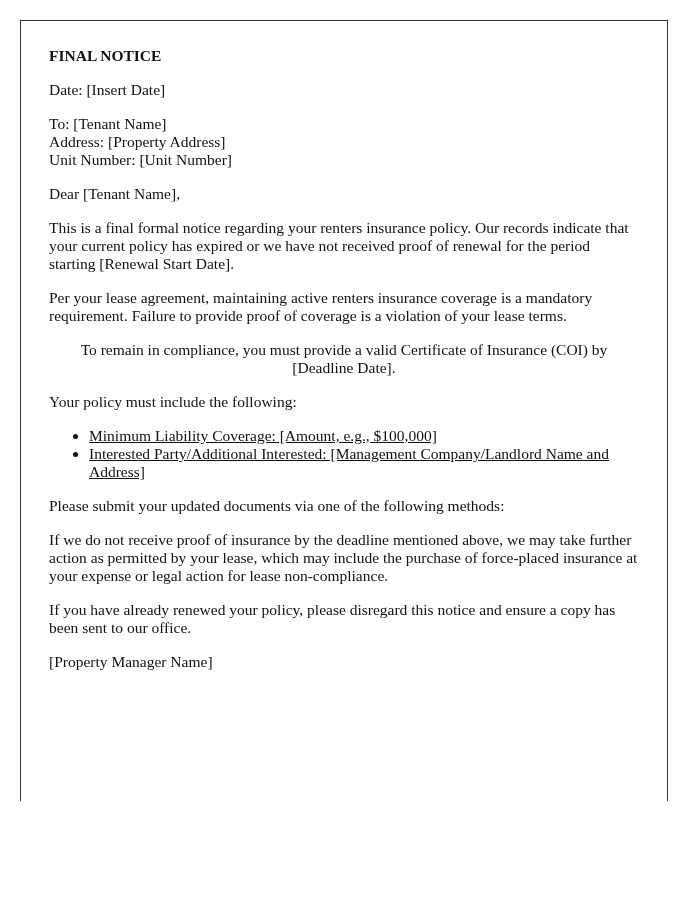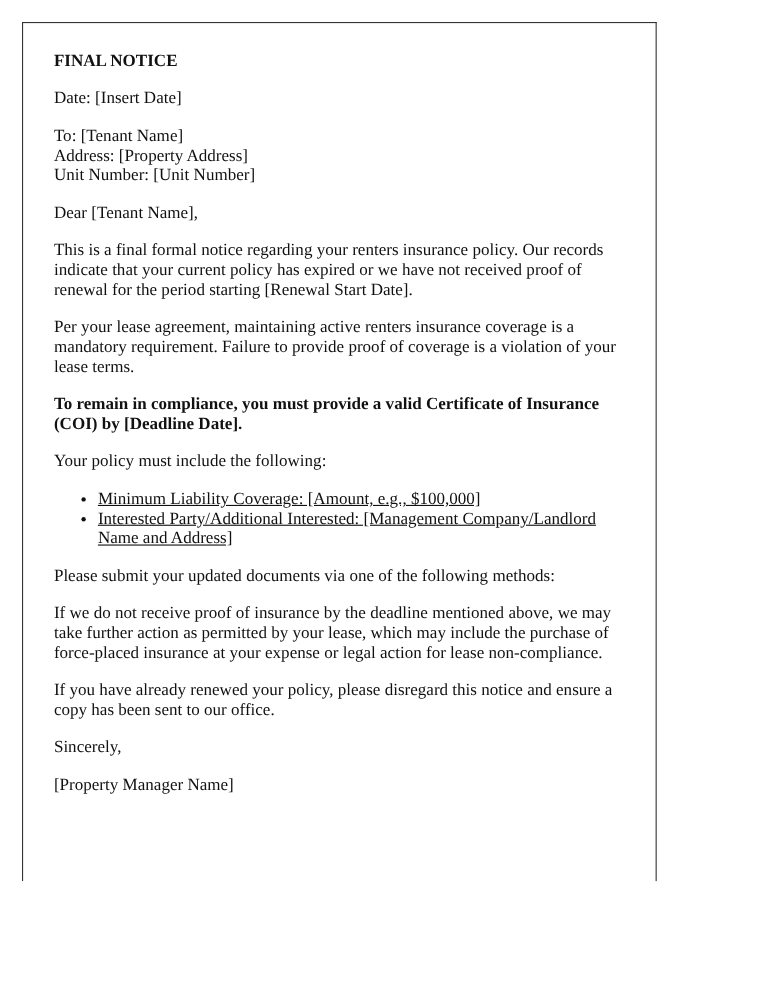--- a/index.html
+++ b/index.html
@@ -1,41 +1,41 @@
 <!DOCTYPE html>
 <html><head>
 <meta charset="utf-8">
 <style>
   html, body { margin: 0; padding: 0; background: #ffffff; }
   body { width: 700px; height: 900px; position: relative; overflow: hidden; }
   .page {
     position: absolute;
     left: 20px; top: 20px;
-    width: 577px;
+    width: 648px;
     height: 781px;
     border: 1px solid #333333;
     border-bottom: none;
     box-sizing: border-box;
     overflow: hidden;
     padding: 26px 28px 0 28px;
     font-family: "Liberation Serif", "DejaVu Serif", serif;
     font-size: 15.5px;
     line-height: 18px;
     color: #111111;
   }
   p { margin: 16px 0 16px 0; }
   h1 {
     font-size: 15.5px;
     font-weight: bold;
     margin: 0 0 16px 0;
     line-height: 18px;
   }
   ul { margin: 0 0 16px 0; padding-left: 40px; }
   li { margin: 0; text-decoration: underline; }
-  .bold { font-weight: bold; }
+  .bold { font-weight: normal; text-align: center; }
 </style>
 </head>
 <body>
 
 <div class="page">
   <h1>FINAL NOTICE</h1>
   <p>Date: [Insert Date]</p>
   <p>
     <span>To: [Tenant Name]</span><br>
     <span>Address: [Property Address]</span><br>
@@ -46,15 +46,14 @@
   <p>Per your lease agreement, maintaining active renters insurance coverage is a mandatory requirement. Failure to provide proof of coverage is a violation of your lease terms.</p>
   <p class="bold">To remain in compliance, you must provide a valid Certificate of Insurance (COI) by [Deadline Date].</p>
   <p>Your policy must include the following:</p>
   <ul>
     <li>Minimum Liability Coverage: [Amount, e.g., $100,000]</li>
     <li>Interested Party/Additional Interested: [Management Company/Landlord Name and Address]</li>
   </ul>
   <p>Please submit your updated documents via one of the following methods:</p>
   <p>If we do not receive proof of insurance by the deadline mentioned above, we may take further action as permitted by your lease, which may include the purchase of force-placed insurance at your expense or legal action for lease non-compliance.</p>
   <p>If you have already renewed your policy, please disregard this notice and ensure a copy has been sent to our office.</p>
-  <p>Sincerely,</p>
   <p>[Property Manager Name]</p>
 </div>
 
 </body></html>

